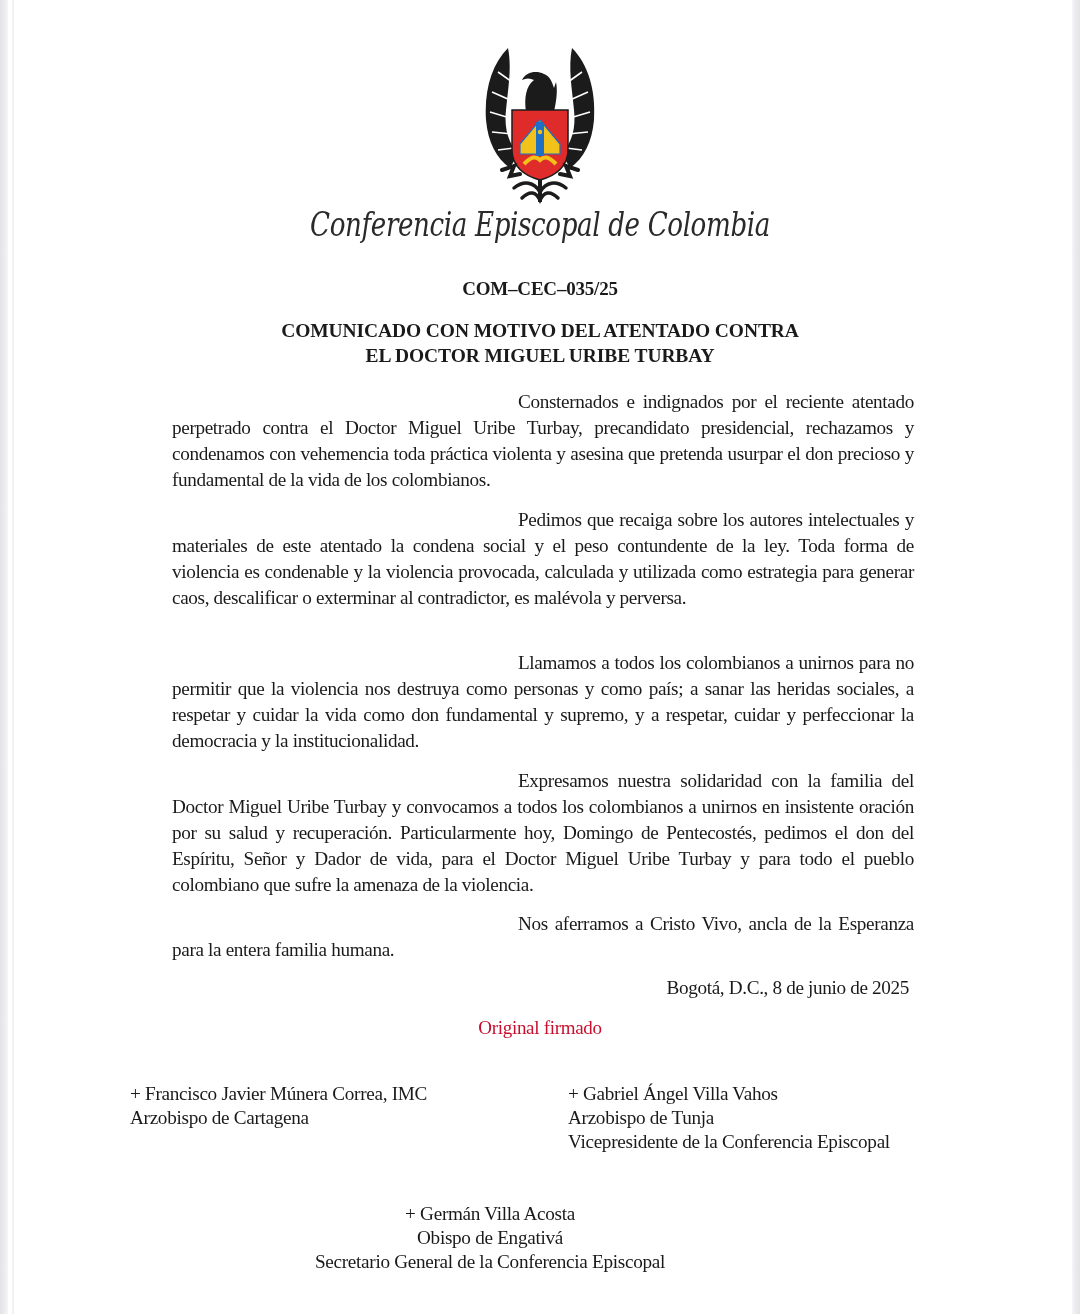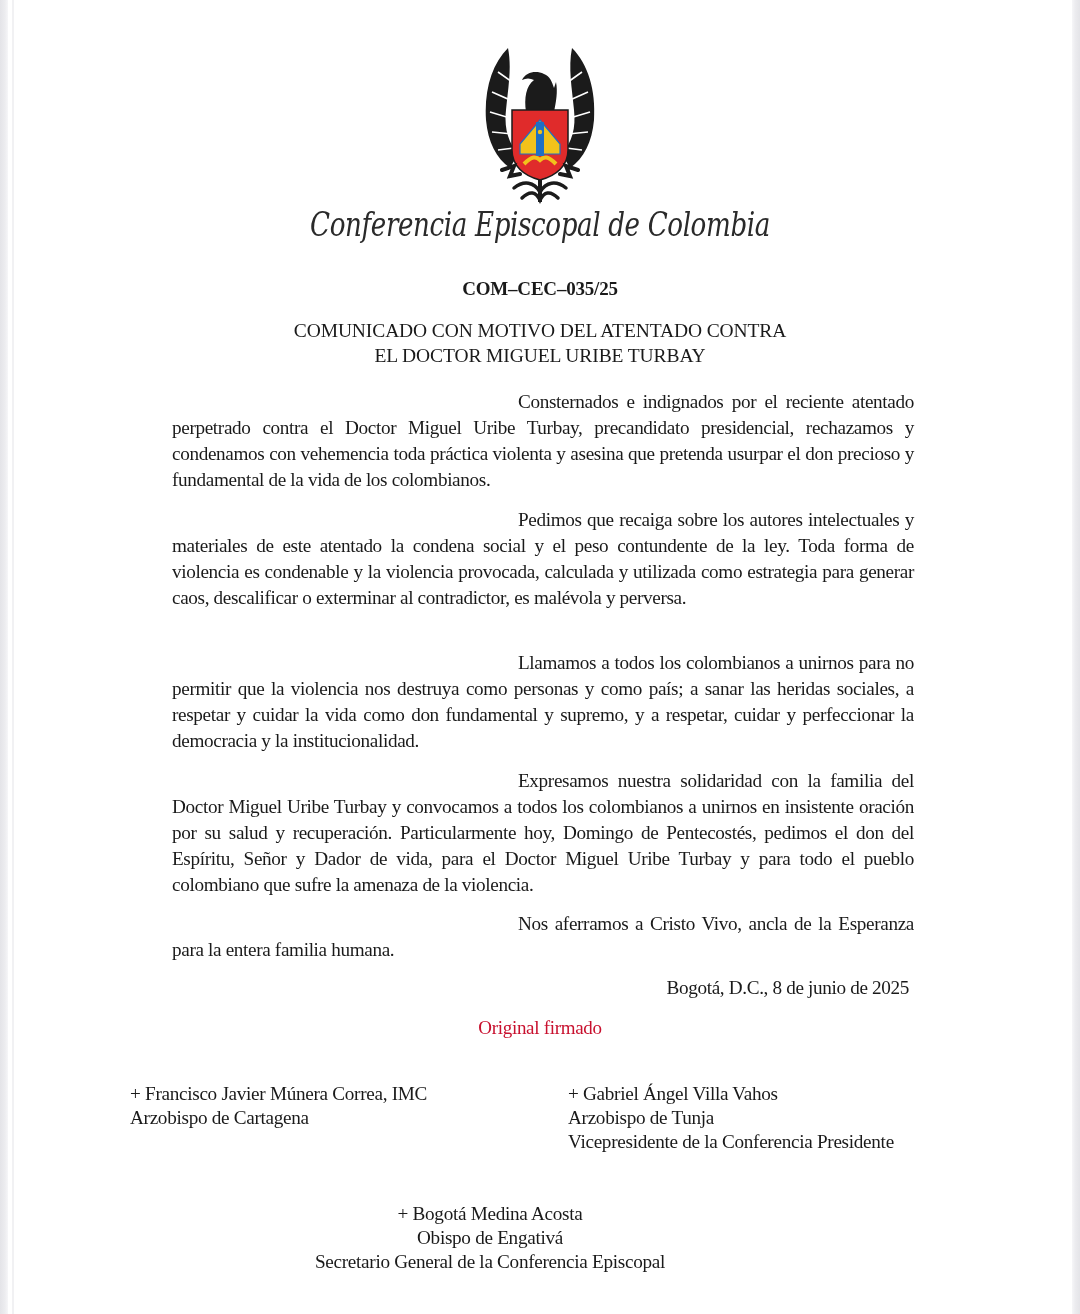--- a/index.html
+++ b/index.html
@@ -15,21 +15,21 @@
   .edge-left-line { position: absolute; left: 12px; top: 0; width: 2px; height: 1314px; background: #f1f1f3; }
   .edge-right { position: absolute; right: 0; top: 0; width: 8px; height: 1314px;
     background: linear-gradient(to left, #e4e4e8, #ececef 60%, #f6f6f8); }
 
   .crest { position: absolute; left: 478px; top: 42px; width: 124px; height: 162px; }
   .wordmark { position: absolute; left: 300px; top: 196px; width: 480px; height: 60px; }
 
   .ref { position: absolute; left: 0; width: 1080px; top: 278px; text-align: center;
     font-weight: bold; font-size: 19px; letter-spacing: -0.2px; }
   .title { position: absolute; left: 0; width: 1080px; top: 318px; text-align: center;
-    font-weight: normal; font-size: 19.5px; line-height: 25px; letter-spacing: -0.1px; }
+    font-weight: bold; font-size: 19.5px; line-height: 25px; letter-spacing: -0.1px; }
 
   .body-text { position: absolute; left: 172px; width: 742px; font-size: 19.2px;
     line-height: 26px; text-align: justify; text-align-last: auto; letter-spacing: -0.35px; }
   .body-text p { margin: 0; text-indent: 346px; }
   .p1 { top: 389px; } .p2 { top: 507px; } .p3 { top: 650px; } .p4 { top: 768px; } .p5 { top: 911px; }
 
   .date { position: absolute; right: 171px; top: 977px; font-size: 19.2px; letter-spacing: -0.35px; }
   .signed { position: absolute; left: 0; width: 1080px; top: 1017px; text-align: center;
     font-size: 19px; color: #c8102e; letter-spacing: -0.3px; }
 
@@ -104,20 +104,20 @@
 <div class="signed" style="color: rgb(200, 16, 46);">Original firmado</div>
 
 <div class="sig sig-1">
   <div>+ Francisco Javier Múnera Correa, IMC</div>
   <div>Arzobispo de Cartagena</div>
 </div>
 
 <div class="sig sig-2">
   <div>+ Gabriel Ángel Villa Vahos</div>
   <div>Arzobispo de Tunja</div>
-  <div>Vicepresidente de la Conferencia Presidente</div>
+  <div>Vicepresidente de la Conferencia Episcopal</div>
 </div>
 
 <div class="sig sig-3">
-  <div>+ Bogotá Medina Acosta</div>
+  <div>+ Germán Villa Acosta</div>
   <div>Obispo de Engativá</div>
   <div>Secretario General de la Conferencia Episcopal</div>
 </div>
 
 </body></html>

